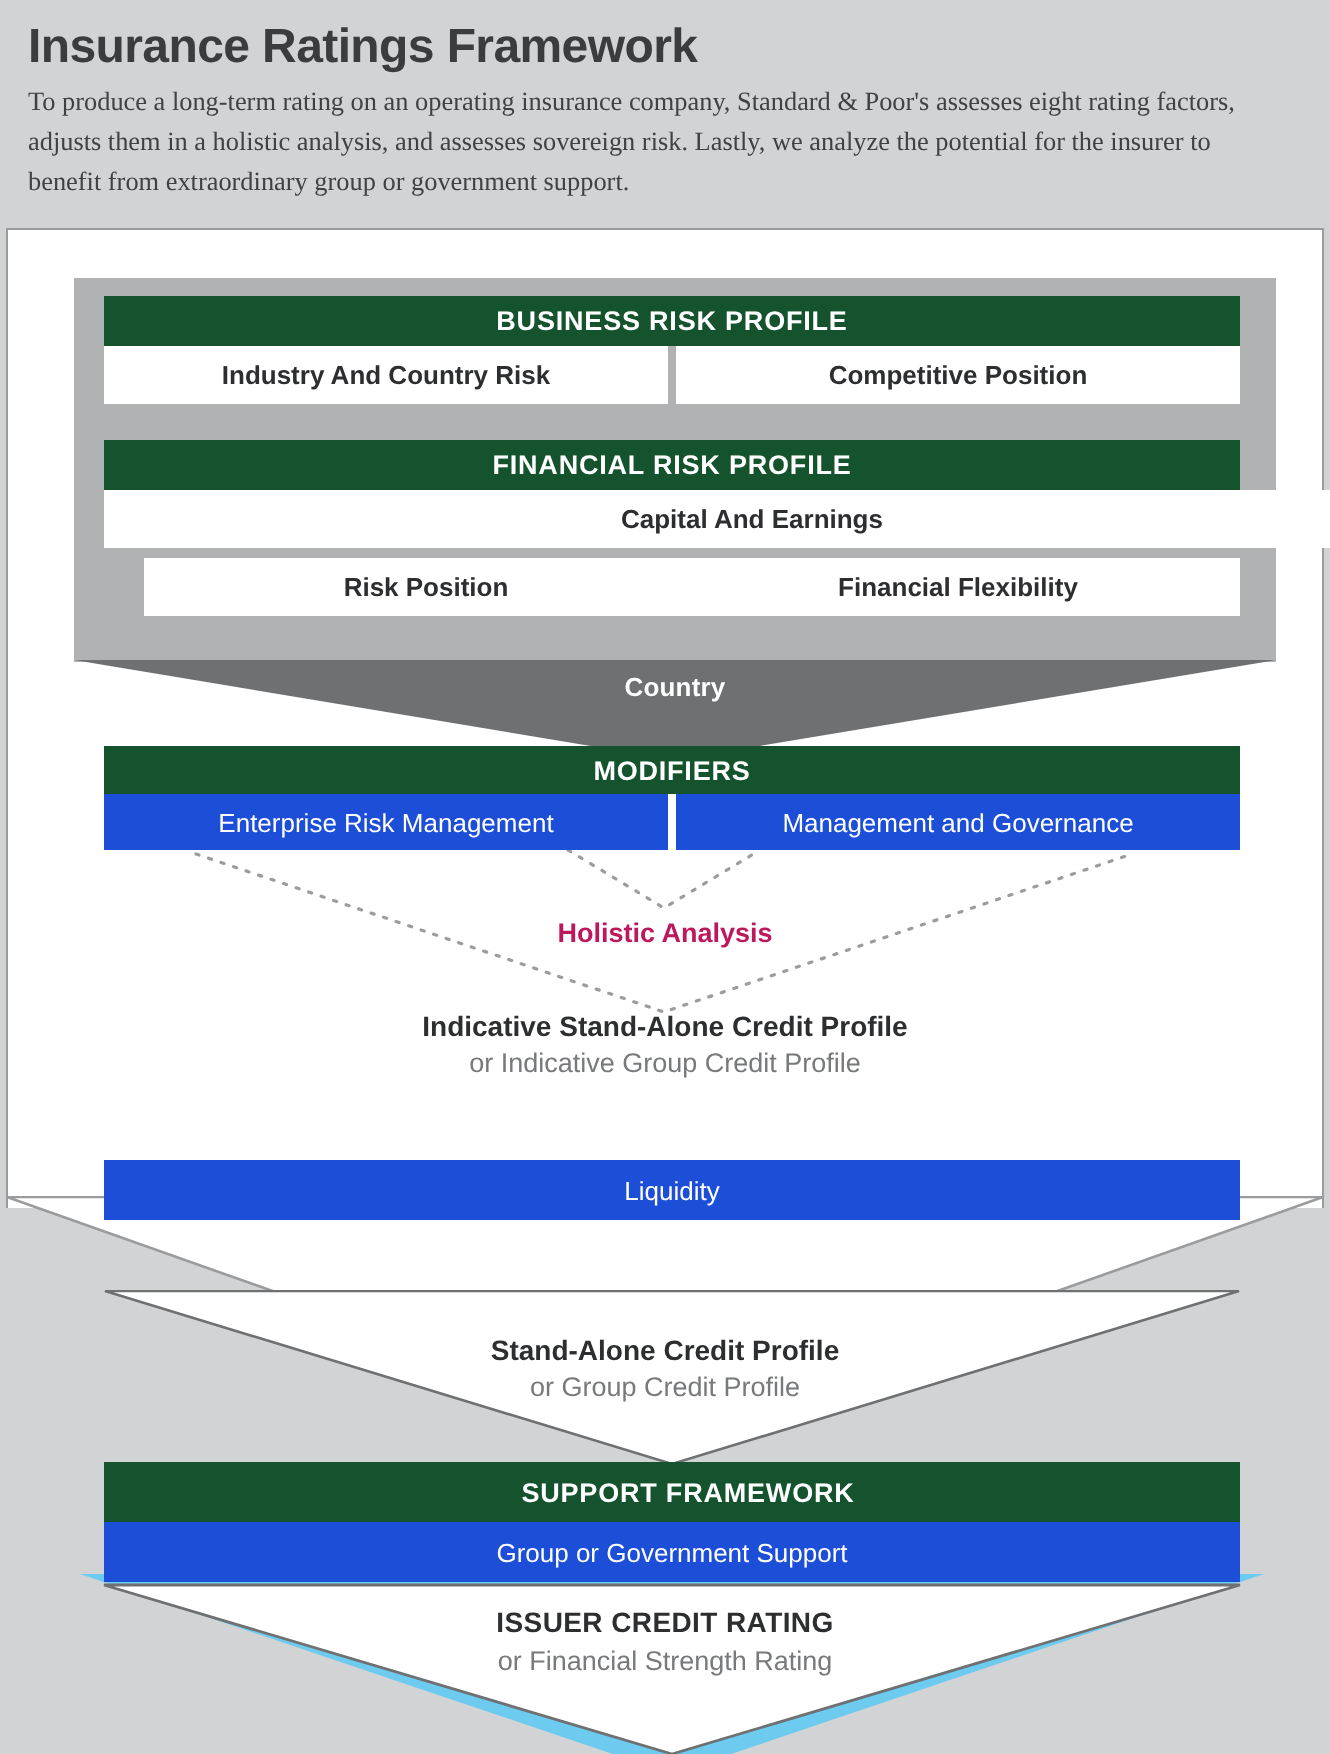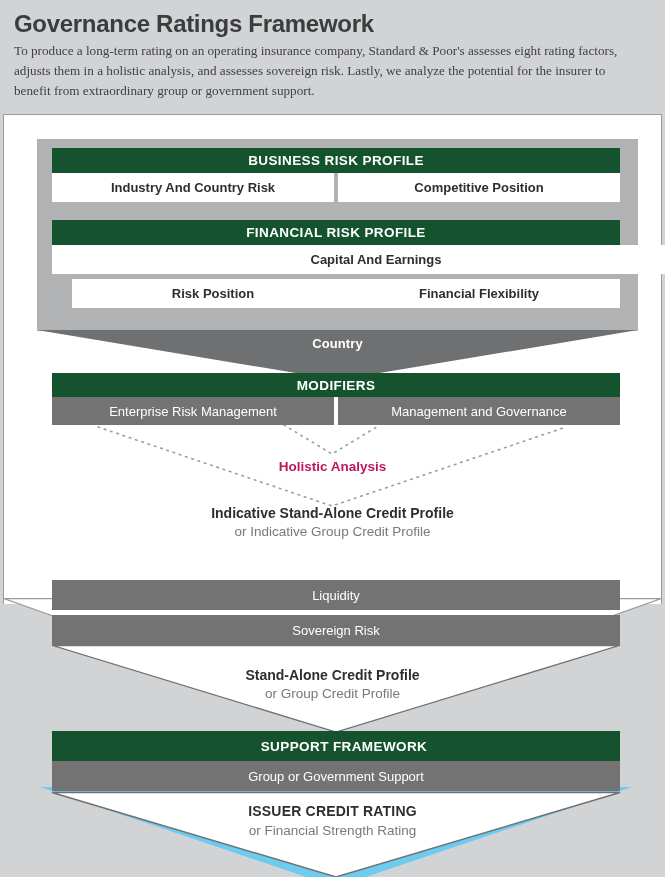--- a/index.html
+++ b/index.html
@@ -114,21 +114,21 @@
     font-size: 13.5px;
     letter-spacing: 0.4px;
   }
   .bar-white {
     background: #ffffff;
     color: #2d2e30;
     font-weight: bold;
     font-size: 13px;
   }
   .bar-dark {
-    background: #737373;
+    background: #1d4ed8;
     color: #ffffff;
     font-size: 13px;
   }
 
   
   .abs { position: absolute; }
 
   
   .dotted-layer {
     position: absolute;
@@ -246,21 +246,21 @@
     font-weight: bold;
     color: #2d2e30;
     letter-spacing: 0.2px;
     line-height: 1.4;
   }
 </style>
 </head>
 <body>
 
 <div class="header">
-  <h1 class="page-title">Governance Ratings Framework</h1>
+  <h1 class="page-title">Insurance Ratings Framework</h1>
   <p class="page-subtitle">To produce a long-term rating on an operating insurance company, Standard &amp; Poor's assesses eight rating factors, adjusts them in a holistic analysis, and assesses sovereign risk. Lastly, we analyze the potential for the insurer to benefit from extraordinary group or government support.</p>
 </div>
 
 <div class="diagram">
 
   <div class="white-panel"></div>
 
   <svg class="white-panel-chevron" viewBox="0 0 659 118" preserveAspectRatio="none">
     <polygon points="0.5,0.5 658.5,0.5 329.5,117 " fill="#ffffff" stroke="#9a9b9d" stroke-width="1.3"></polygon>
   </svg>
@@ -316,23 +316,20 @@
   <div class="holistic-label">Holistic Analysis</div>
 
   <div class="indicative-block">
     <div class="line-primary">Indicative Stand-Alone Credit Profile</div>
     <div class="line-secondary">or Indicative Group Credit Profile</div>
   </div>
 
   <div class="bar bar-dark liquidity-bar">
     <span>Liquidity</span>
   </div>
-  <div class="bar bar-dark sovereign-bar">
-    <span>Sovereign Risk</span>
-  </div>
 
   <svg class="mid-chevron" viewBox="0 0 568 88" preserveAspectRatio="none">
     <polygon points="0.5,0.5 567.5,0.5 284,87" fill="#ffffff" stroke="#6e7072" stroke-width="1.3"></polygon>
   </svg>
   <div class="sacp-block">
     <div class="line-primary">Stand-Alone Credit Profile</div>
     <div class="line-secondary">or Group Credit Profile</div>
   </div>
 
   <div class="bar bar-blue support-blue">

